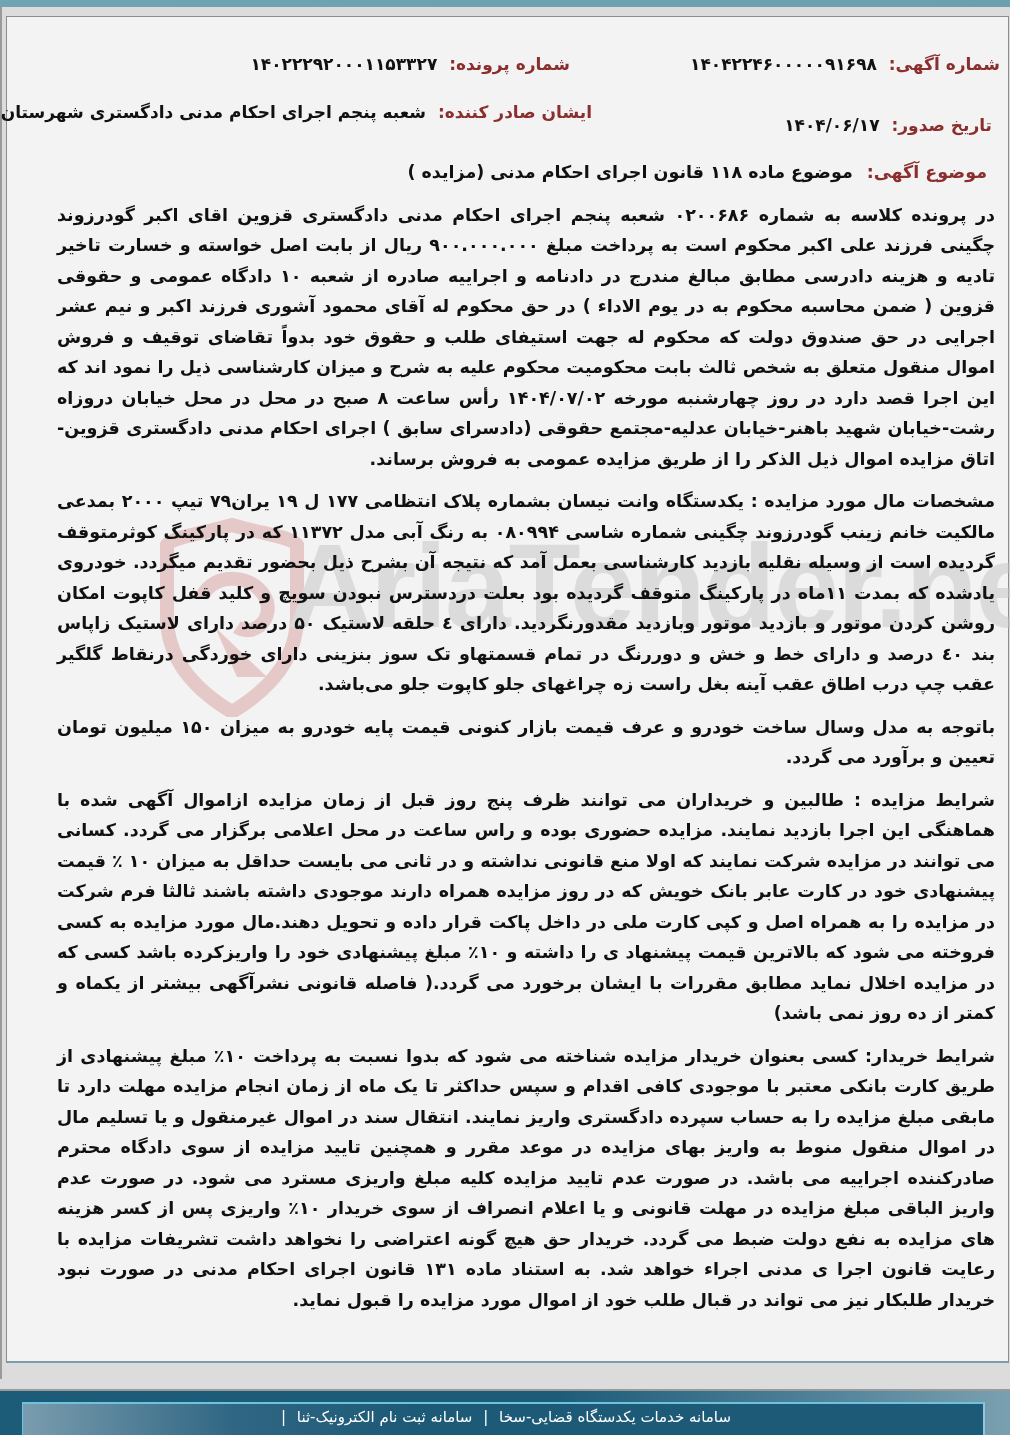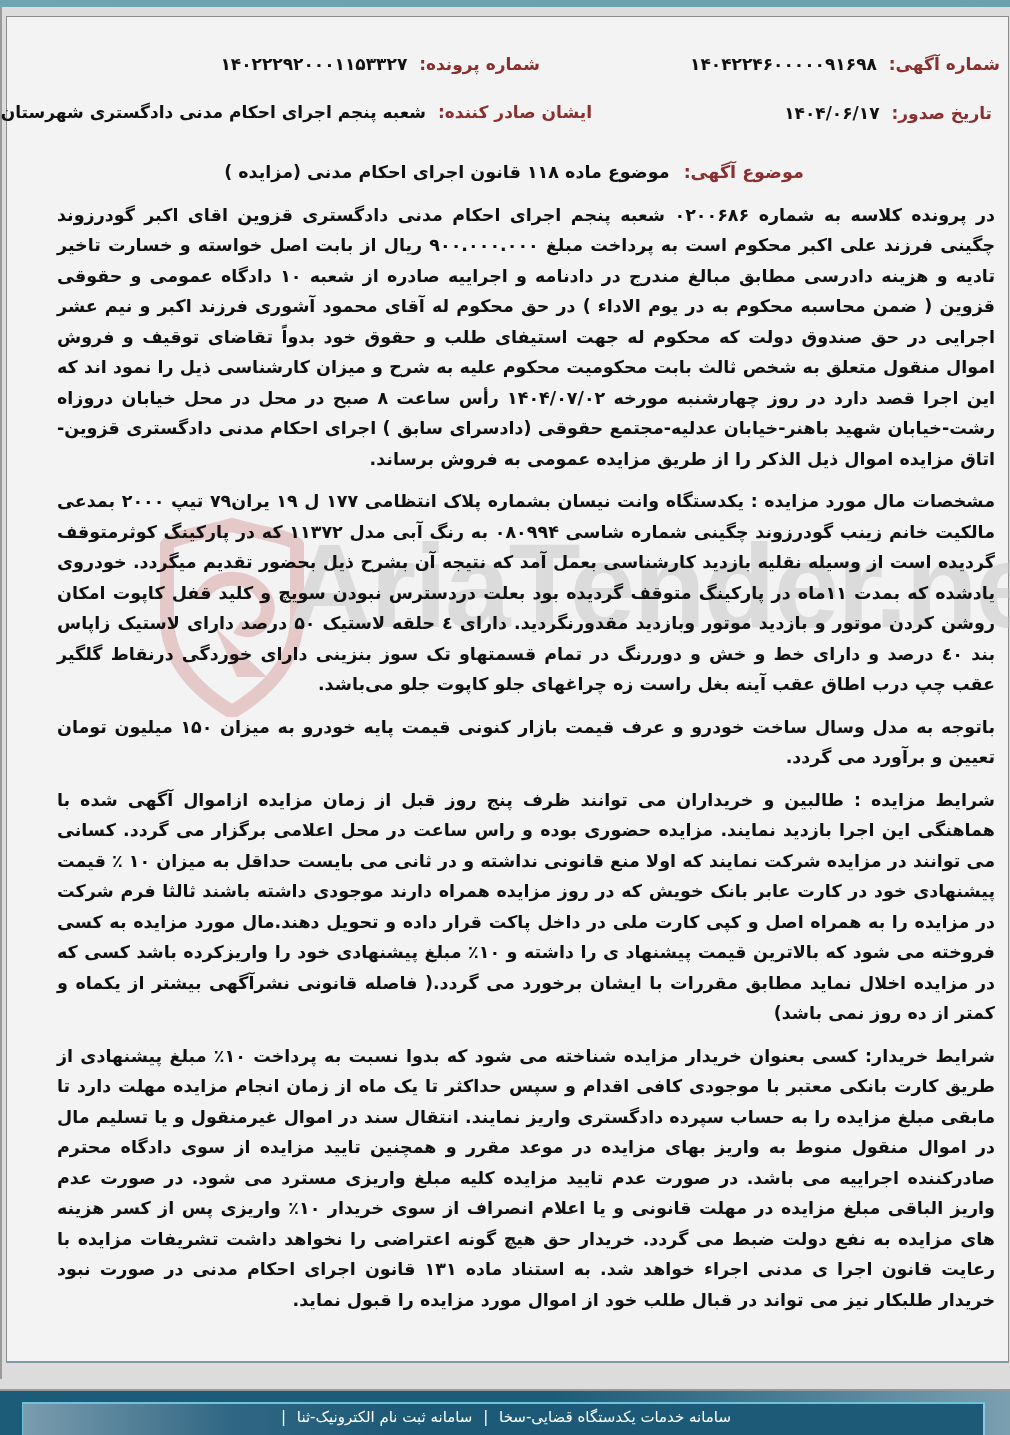--- a/index.html
+++ b/index.html
@@ -30,21 +30,21 @@
       position:absolute; left:130px; top:10px; font-size:118px; font-weight:bold;
       color:#c4c4c4; font-family:"Liberation Sans", sans-serif; letter-spacing:-2px;
       line-height:1;
     }
     .meta-row { position:absolute; direction:rtl; font-size:17px; font-weight:bold; color:#111; white-space:nowrap; }
     .meta-label { color:#8b2e2e; font-weight:bold; margin-left:6px; }
     .content {
       position:absolute; left:38px; top:150px; width:954px; direction:rtl; text-align:justify;
       font-size:17.5px; font-weight:bold; color:#111; line-height:30.5px;
     }
-    .heading-line { text-align:center; margin:0 8px 12px 0; }
+    .heading-line { text-align:right; margin:0 8px 12px 0; }
     .heading-line .meta-label { margin-left:8px; }
     p.para { margin:0 0 12px 16px; text-align-last:right; }
     .bottom-bar {
       position:absolute; left:0; top:1389px; width:1010px; height:46px;
       background:linear-gradient(to right,#1d5c78 0%,#1d5c78 55%,#4e8098 80%,#7aa0b0 100%);
       border-top:2px solid #9a9a9a;
     }
     .footer-box {
       position:absolute; left:22px; top:11px; width:960px; height:40px;
       background:linear-gradient(to right,#7a9cae 0%,#2f6683 22%,#1d5a77 40%,#1d5a77 100%);
@@ -68,25 +68,25 @@
         <path d="M45 80 C55 55 100 55 110 85 C115 105 95 120 80 110" fill="none" stroke="#d9a0a0" stroke-width="14"></path>
         <path d="M58 110 L110 160 L80 160 Z" fill="#d9a0a0"></path>
       </svg>
       <div class="wm-text">AriaTender.net</div>
     </div>
 
     <div class="meta-row" style="right:8px; top:37px;">
       <span class="meta-label">شماره آگهی:</span>
       <span>۱۴۰۴۲۲۴۶۰۰۰۰۰۹۱۶۹۸</span>
     </div>
-    <div class="meta-row" style="right:468px; top:37px;">
+    <div class="meta-row" style="right:438px; top:37px;">
       <span class="meta-label">شماره پرونده:</span>
       <span>۱۴۰۲۲۲۹۲۰۰۰۱۱۵۳۳۲۷</span>
     </div>
-    <div class="meta-row" style="right:16px; top:86px;">
+    <div class="meta-row" style="right:16px; top:98px;">
       <span class="meta-label">تاریخ صدور:</span>
       <span>۱۴۰۴/۰۶/۱۷</span>
     </div>
     <div class="meta-row" style="right:416px; top:85px;">
       <span class="meta-label">ایشان صادر کننده:</span>
       <span>شعبه پنجم اجرای احکام مدنی دادگستری شهرستان قزوین</span>
     </div>
 
     <div class="content" style="left:34px; top:140px;">
       <div class="heading-line">

